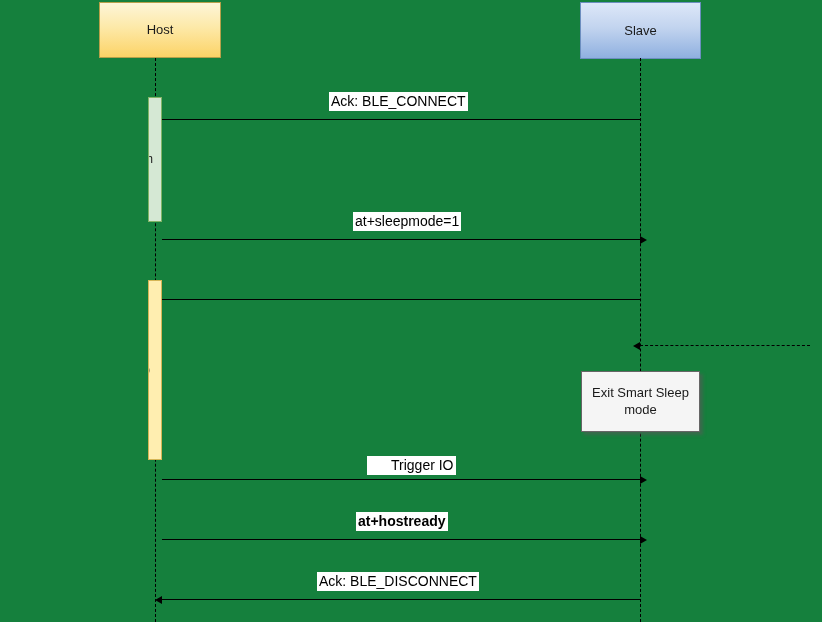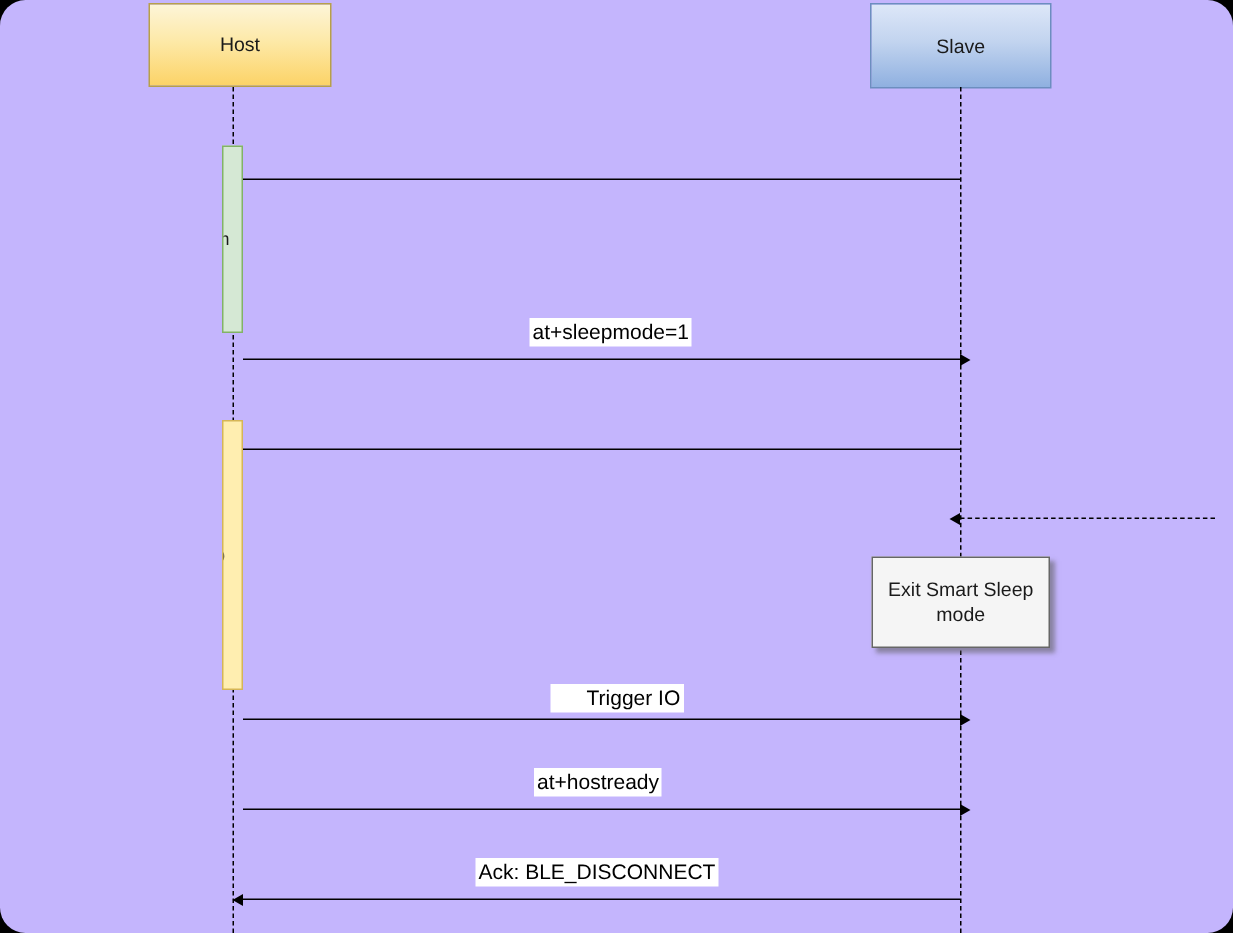--- a/index.html
+++ b/index.html
@@ -14,22 +14,21 @@
     overflow: hidden;
     font-family: "Liberation Sans", sans-serif;
     background: #000000;
   }
 
   .canvas {
     position: absolute;
     left: 0; top: 0;
     width: 822px;
     height: 622px;
-    background: #c4b5fd;
-    border-radius: 17px;
+    background: #15803d;
   }
 
   
   .participant {
     position: absolute;
     box-sizing: border-box;
     border: 1px solid #9a9a9a;
     display: flex;
     align-items: center;
     justify-content: center;
@@ -179,28 +178,29 @@
     <span class="act-text">Sleep
 wait
 tm</span>
   </div>
 
   <div class="activation orange">
     <span class="act-text">Smart
 Sleep</span>
   </div>
 
+  <div class="msg-label" style="left:329px; top:92px;">Ack: BLE_CONNECT</div>
 
   <div class="msg-label" style="left:343px; top:212px;margin-left:10px;">at+sleepmode=1</div>
 
 
 
   <div class="msg-label" style="left:367px; top:456px;padding-left:24px;">Trigger IO</div>
 
-  <div class="msg-label" style="left:356px; top:512px;">at+hostready</div>
+  <div class="msg-label" style="left:356px; top:512px;font-weight:bold;">at+hostready</div>
 
   <div class="msg-label" style="left:317px; top:572px;text-align:center;">Ack: BLE_DISCONNECT</div>
 
   <div class="note-box" style="left:581px; top:371px; width:119px; height:61px;">
     <span>Exit Smart Sleep mode</span>
   </div>
 
 </div>
 
 </body></html>

